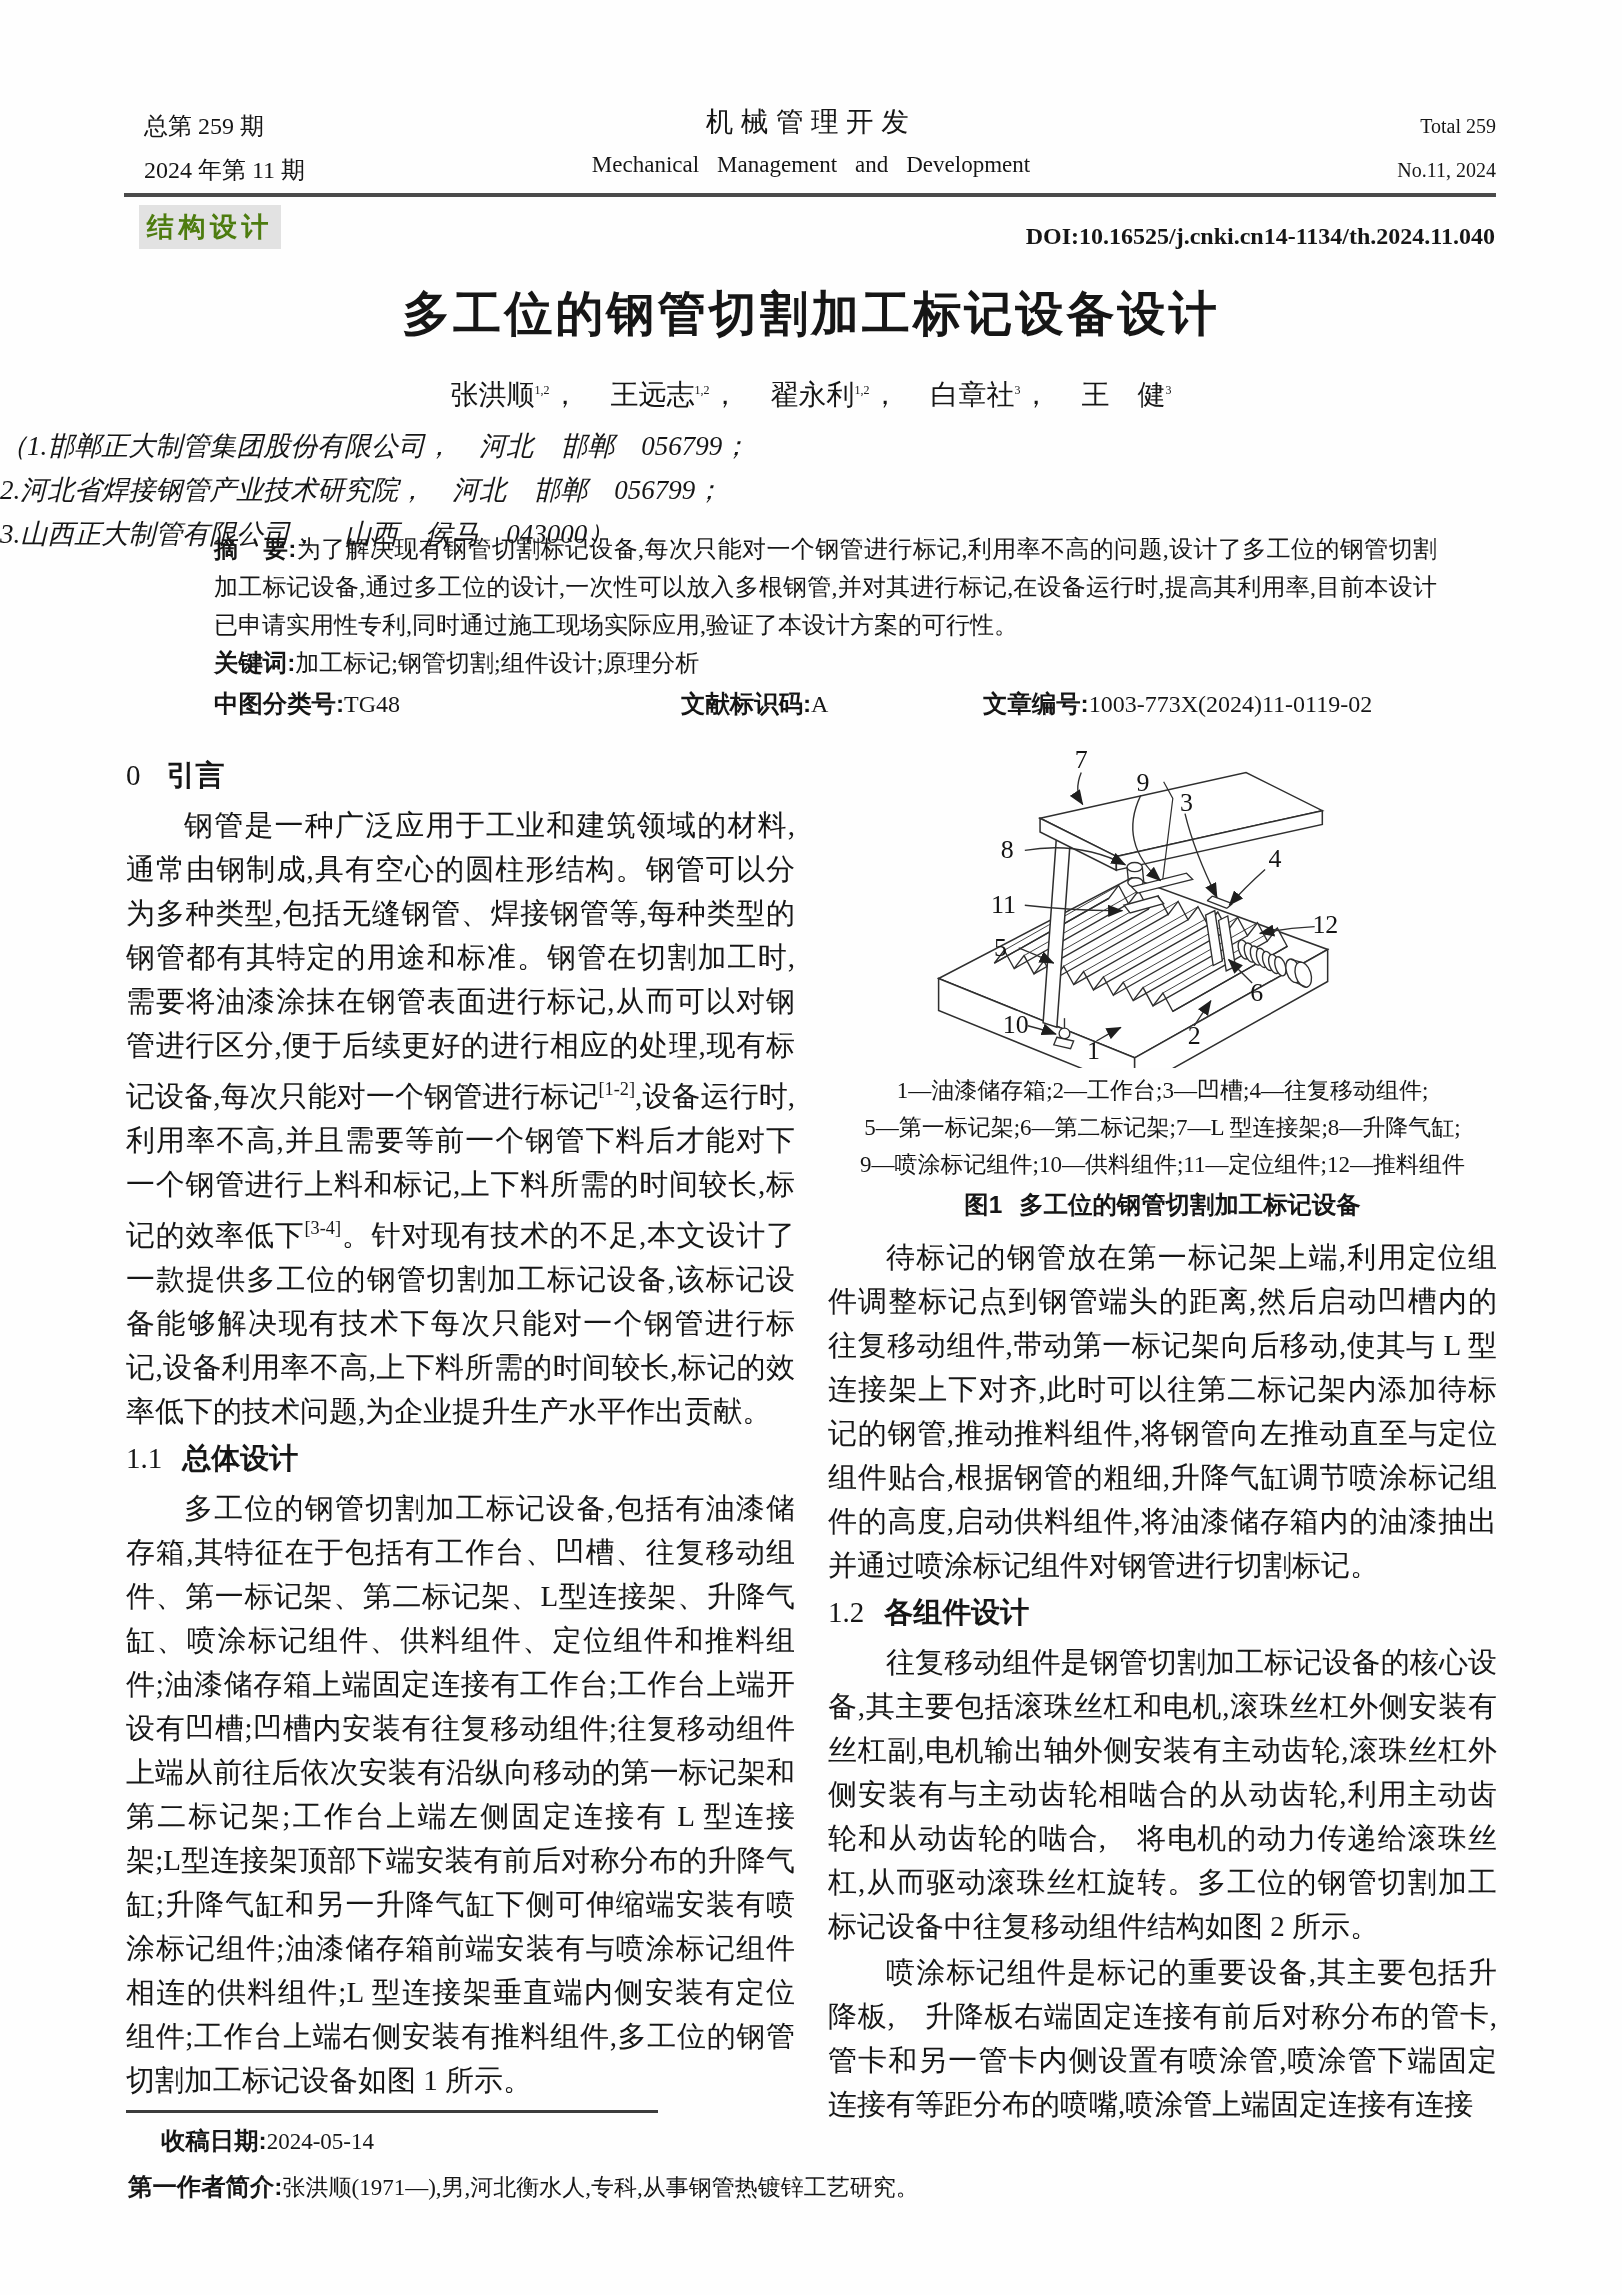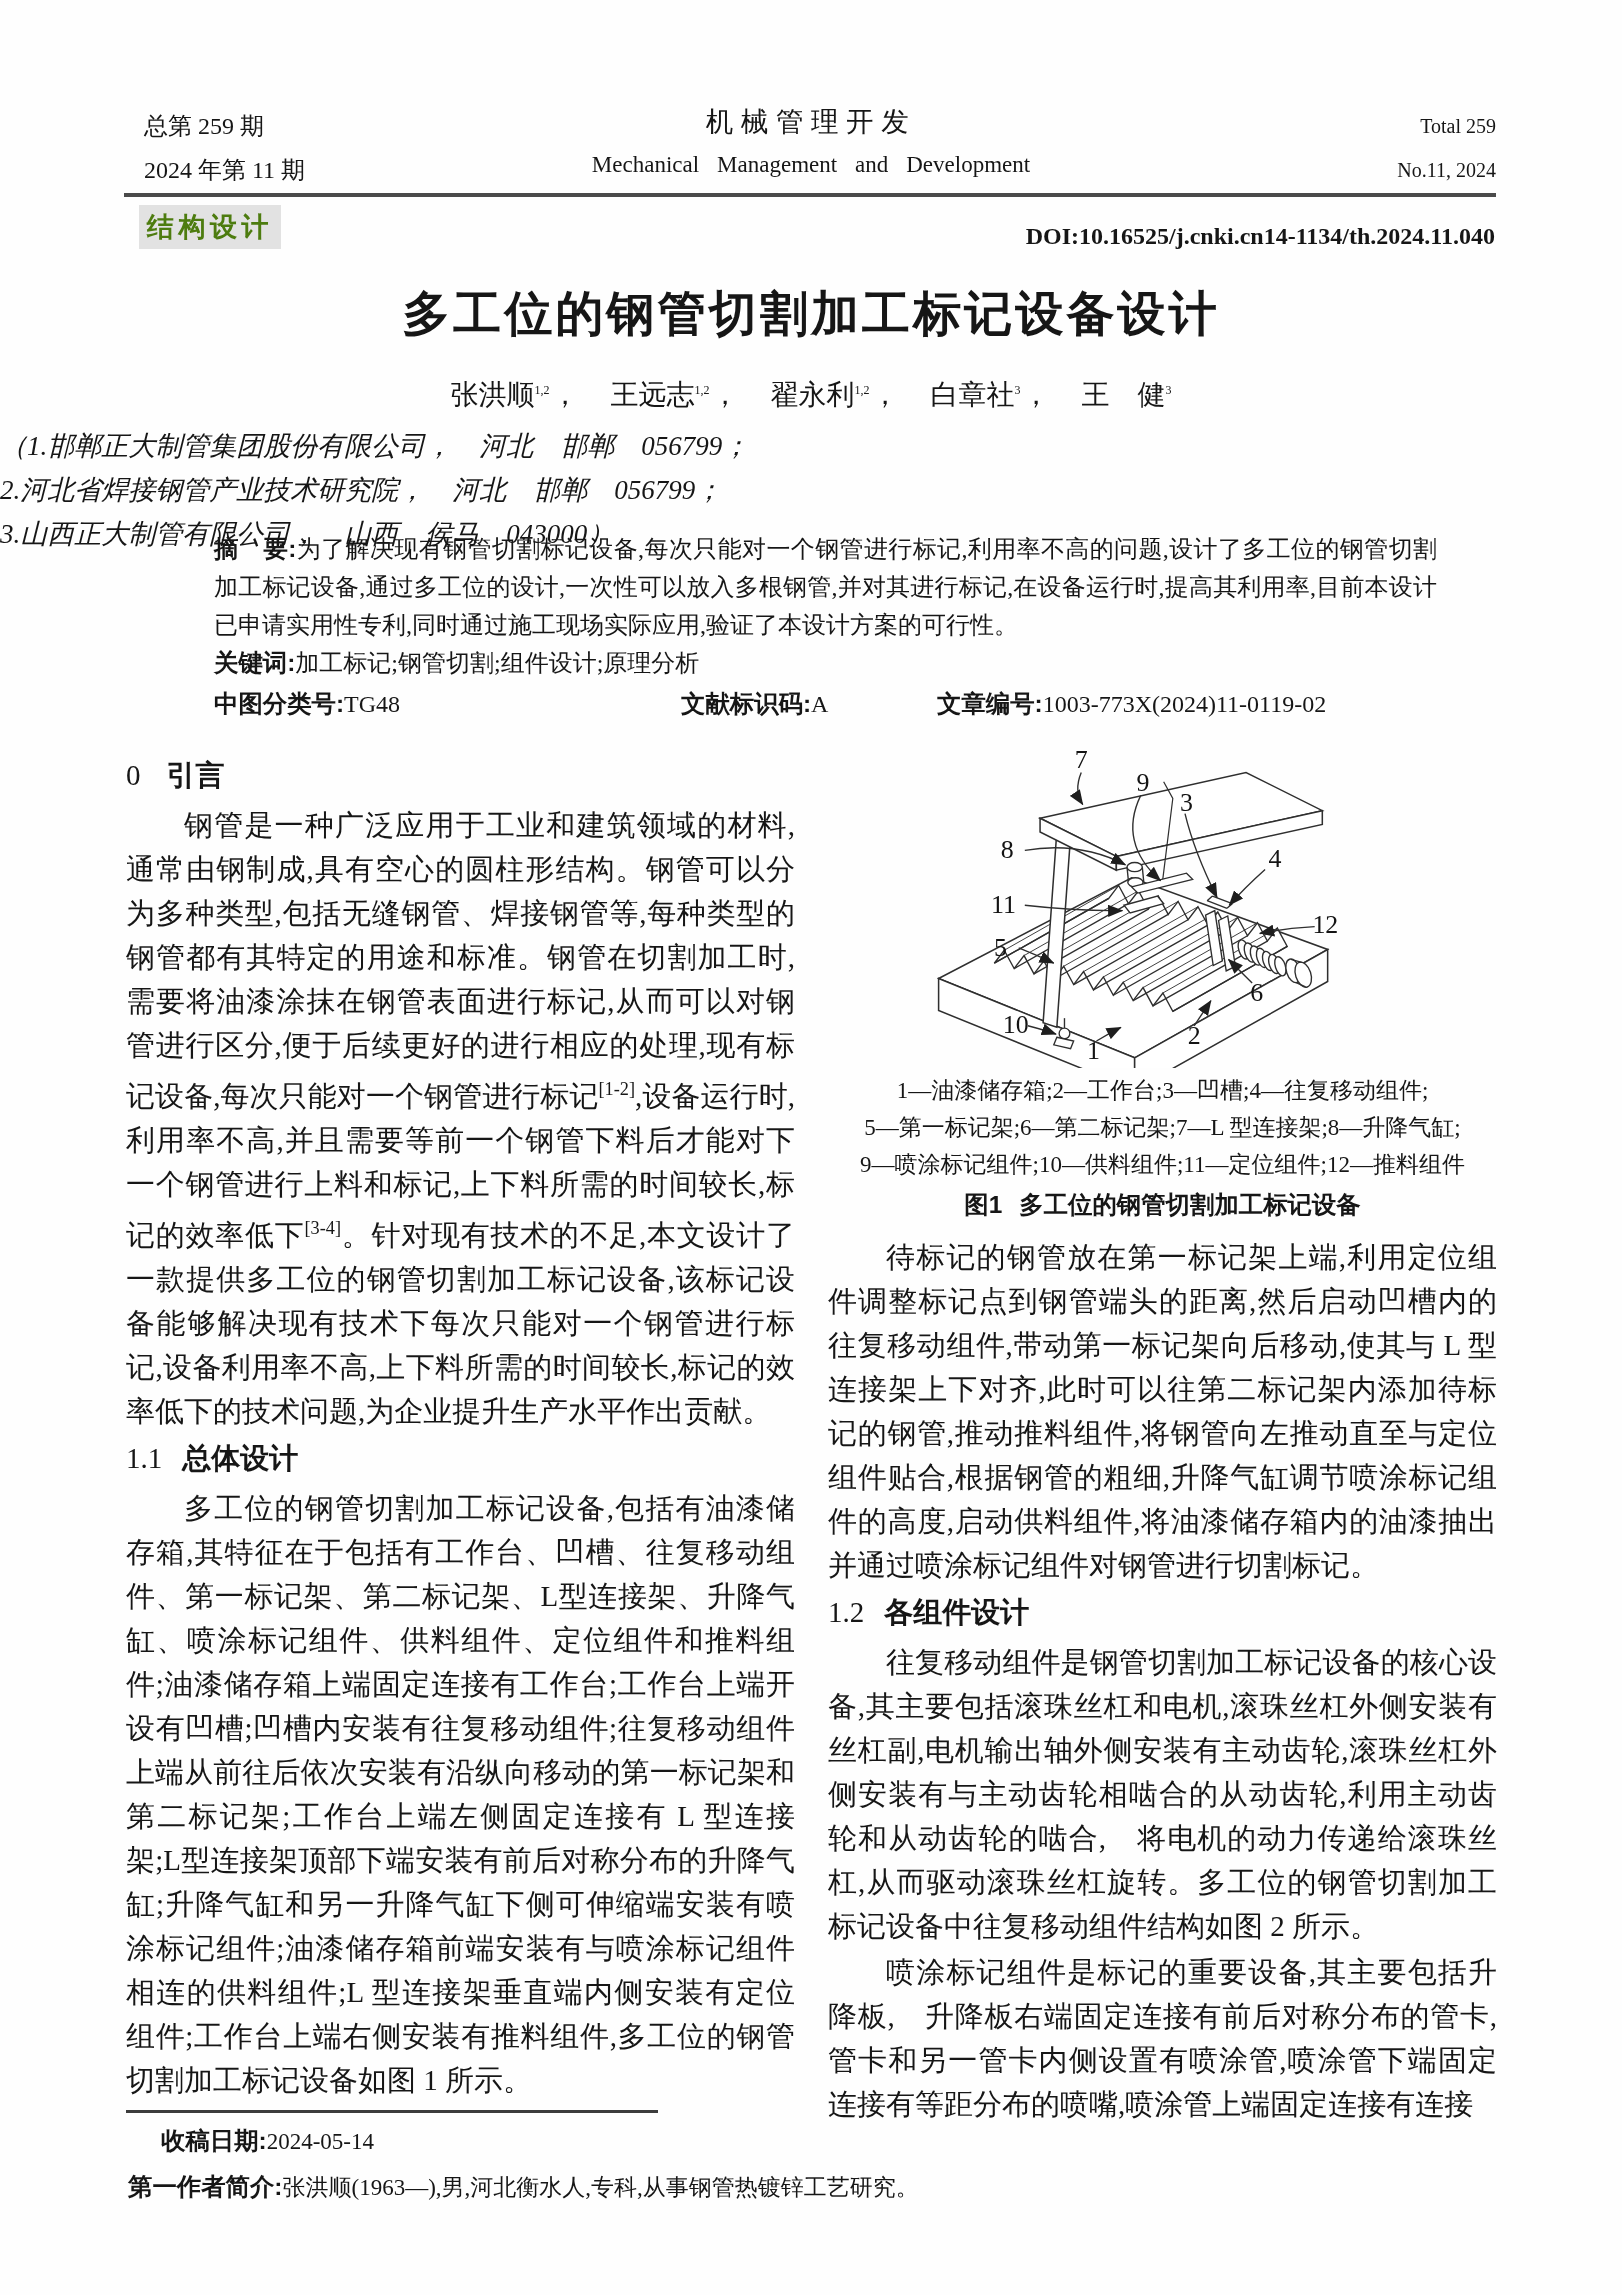--- a/index.html
+++ b/index.html
@@ -28,21 +28,21 @@
   .affils{position:absolute;left:0;top:424px;width:100%;text-align:left;
           font-size:27px;line-height:44px;font-style:italic;}
   
   .absblock{position:absolute;left:214px;top:530px;width:1223px;}
   .abs{font-size:24px;line-height:38px;text-align:justify;}
   .lab-hei{font-family:"Liberation Sans","DejaVu Sans",sans-serif;font-weight:bold;font-size:24.4px;}
   .kwline{font-size:24px;line-height:38px;}
   .clcrow{position:relative;height:38px;font-size:24px;margin-top:6px;}
   .clcrow .c1{position:absolute;left:0;}
   .clcrow .c2{position:absolute;left:467px;}
-  .clcrow .c3{position:absolute;left:723px;}
+  .clcrow .c3{position:absolute;left:769px;}
   
   .colL{position:absolute;left:126px;top:750px;width:669px;}
   .colR{position:absolute;left:828px;top:728px;width:669px;}
   .h2{font-family:"Liberation Sans","DejaVu Sans",sans-serif;font-weight:bold;
       font-size:29px;line-height:38px;margin:6.1px 0 9.2px 0;}
   .h2 .num{font-family:"Liberation Serif","DejaVu Serif",serif;font-weight:normal;margin-right:26px;}
   .h2 .num-sm{margin-right:20px;}
   .bodyp{font-size:29px;line-height:44px;text-align:justify;text-indent:2em;margin:0 0 1.5px 0;}
   .bodyp sup{font-size:18.3px;}
   
@@ -221,17 +221,17 @@
     </div>
     <p class="bodyp">往复移动组件是钢管切割加工标记设备的核心设备,其主要包括滚珠丝杠和电机,滚珠丝杠外侧安装有丝杠副,电机输出轴外侧安装有主动齿轮,滚珠丝杠外侧安装有与主动齿轮相啮合的从动齿轮,利用主动齿轮和从动齿轮的啮合,　将电机的动力传递给滚珠丝杠,从而驱动滚珠丝杠旋转。多工位的钢管切割加工标记设备中往复移动组件结构如图 2 所示。</p>
     <p class="bodyp">喷涂标记组件是标记的重要设备,其主要包括升降板,　升降板右端固定连接有前后对称分布的管卡,管卡和另一管卡内侧设置有喷涂管,喷涂管下端固定连接有等距分布的喷嘴,喷涂管上端固定连接有连接</p>
   </div>
 
   <div class="footrule"></div>
   <div class="foot1">
     <span class="lab-hei">收稿日期:</span><span>2024-05-14</span>
   </div>
   <div class="foot2">
-    <span class="lab-hei">第一作者简介:</span><span>张洪顺(1963—),男,河北衡水人,专科,从事钢管热镀锌工艺研究。</span>
+    <span class="lab-hei">第一作者简介:</span><span>张洪顺(1971—),男,河北衡水人,专科,从事钢管热镀锌工艺研究。</span>
   </div>
 
 </div>
 
 
 </body></html>

